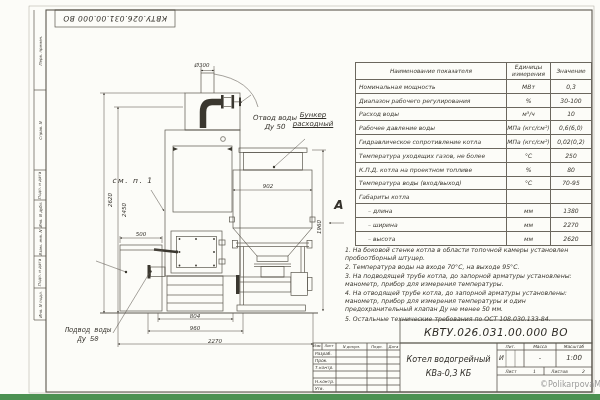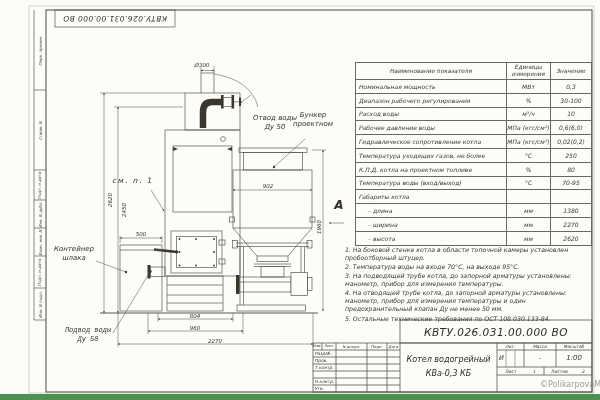--- a/index.html
+++ b/index.html
@@ -260,29 +260,25 @@
       <span>Подп. и дата</span>
     </div>
   <div class="striplbl" style="top:288px;height:32px;">
       <span>Инв. N подл.</span>
     </div>
 
   <div class="lbl" style="left:244px;top:71px;width:62px;margin-top:43px;">
     <div>Отвод воды</div>
     <div>Ду 50</div>
   </div>
-  <div class="lbl" style="left:281px;top:111px;width:64px;">
+  <div class="lbl" style="left:281px;top:111px;width:64px;text-decoration:underline;">
     <div>Бункер</div>
-    <div>проектном</div>
+    <div>расходный</div>
   </div>
   <div class="lbl" style="left:110px;top:176px;width:46px;font-size:7.5px;letter-spacing:1.5px;font-style:italic;">см. п. 1</div>
-  <div class="lbl" style="left:47px;top:245px;width:54px;">
-    <div>Контейнер</div>
-    <div>шлака</div>
-  </div>
   <div class="lbl" style="left:57px;top:326px;width:62px;font-family:Liberation Mono, monospace;">
     <div>Подвод воды</div>
     <div>Ду 50</div>
   </div>
   <div class="lbl" style="left:329px;top:198px;width:20px;font-size:12px;font-weight:bold;">А</div>
 
   <div class="dim" style="left:188px;top:62px;">Ø300</div>
   <div class="dim rot" style="left:99px;top:197px;width:22px;">2620</div>
   <div class="dim rot" style="left:113px;top:207px;width:22px;">2450</div>
   <div class="dim" style="left:127px;top:231px;">500</div>

